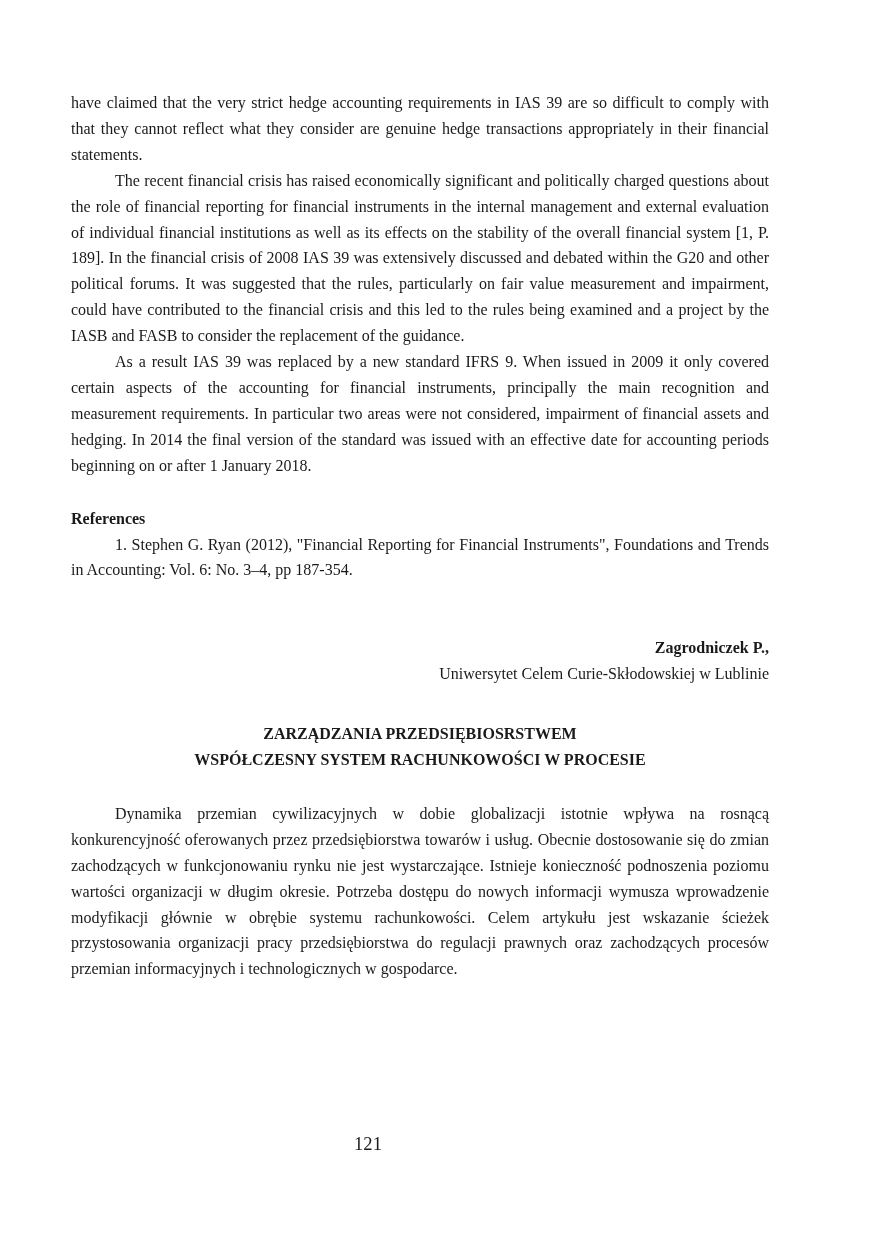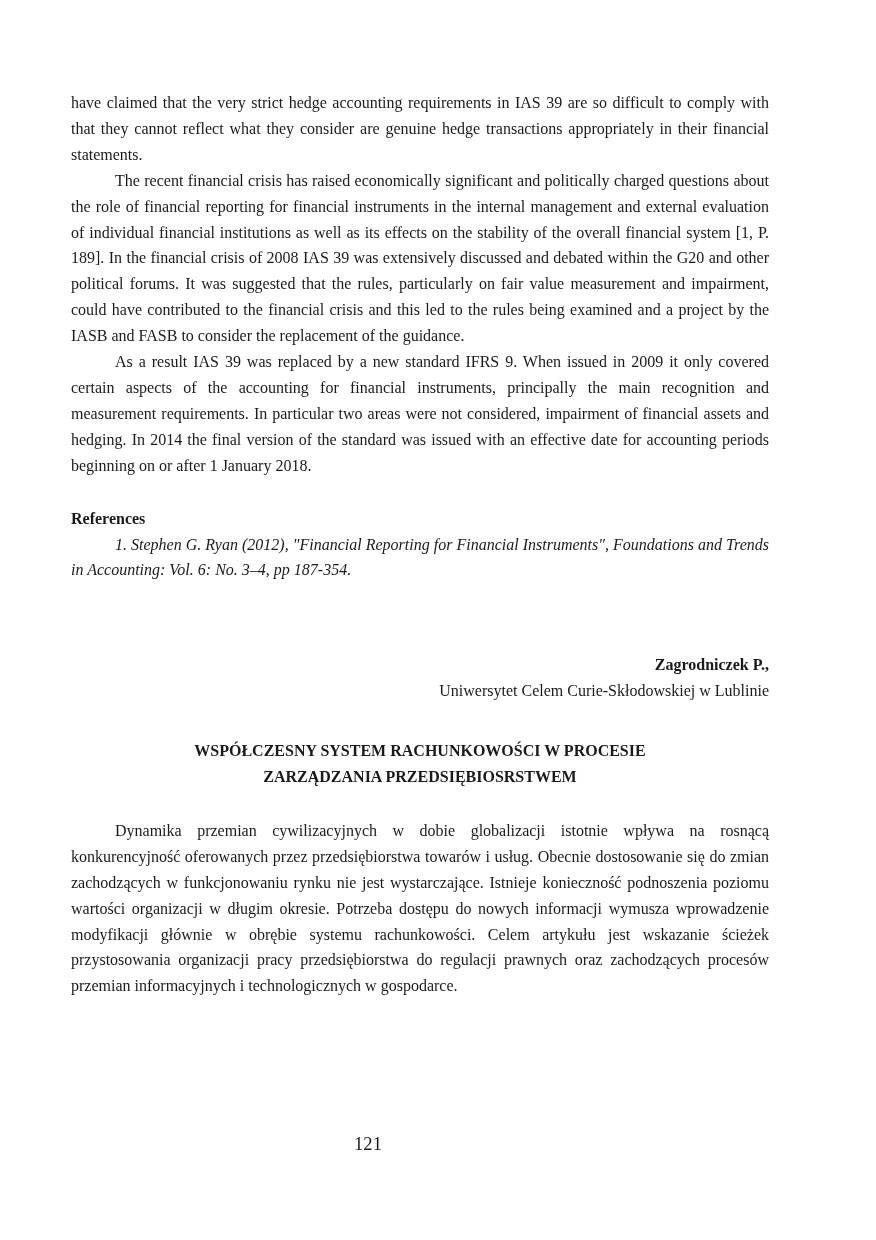--- a/index.html
+++ b/index.html
@@ -30,28 +30,27 @@
     }
     .para.indent {
       text-indent: 44px;
     }
     .refs-heading {
       text-align: left;
       font-weight: bold;
       margin: 27px 0 0 0;
     }
     .ref-item {
-      font-style: italic;
       text-align: justify;
       text-indent: 44px;
       margin: 0;
     }
     .author-block {
       text-align: right;
-      margin-top: 69px;
+      margin-top: 52px;
     }
     .author-name {
       font-weight: bold;
     }
     .article-title {
       text-align: center;
       font-weight: bold;
       margin-top: 34px;
       line-height: 25.9px;
     }
@@ -77,20 +76,20 @@
 
   <div class="refs-heading">References</div>
   <p class="ref-item">1. Stephen G. Ryan (2012), "Financial Reporting for Financial Instruments", Foundations and Trends in Accounting: Vol. 6: No. 3–4, pp 187-354.</p>
 
   <div class="author-block">
     <div class="author-name">Zagrodniczek P.,</div>
     <div>Uniwersytet Celem Curie-Skłodowskiej w Lublinie</div>
   </div>
 
   <div class="article-title">
+    <div>ZARZĄDZANIA PRZEDSIĘBIOSRSTWEM</div>
     <div>WSPÓŁCZESNY SYSTEM RACHUNKOWOŚCI W PROCESIE</div>
-    <div>ZARZĄDZANIA PRZEDSIĘBIOSRSTWEM</div>
   </div>
 
   <p class="para indent abstract">Dynamika przemian cywilizacyjnych w dobie globalizacji istotnie wpływa na rosnącą konkurencyjność oferowanych przez przedsiębiorstwa towarów i usług. Obecnie dostosowanie się do zmian zachodzących w funkcjonowaniu rynku nie jest wystarczające. Istnieje konieczność podnoszenia poziomu wartości organizacji w długim okresie. Potrzeba dostępu do nowych informacji wymusza wprowadzenie modyfikacji głównie w obrębie systemu rachunkowości. Celem artykułu jest wskazanie ścieżek przystosowania organizacji pracy przedsiębiorstwa do regulacji prawnych oraz zachodzących procesów przemian informacyjnych i technologicznych w gospodarce.</p>
 </div>
 
 <div class="page-number">121</div>
 
 </body></html>

